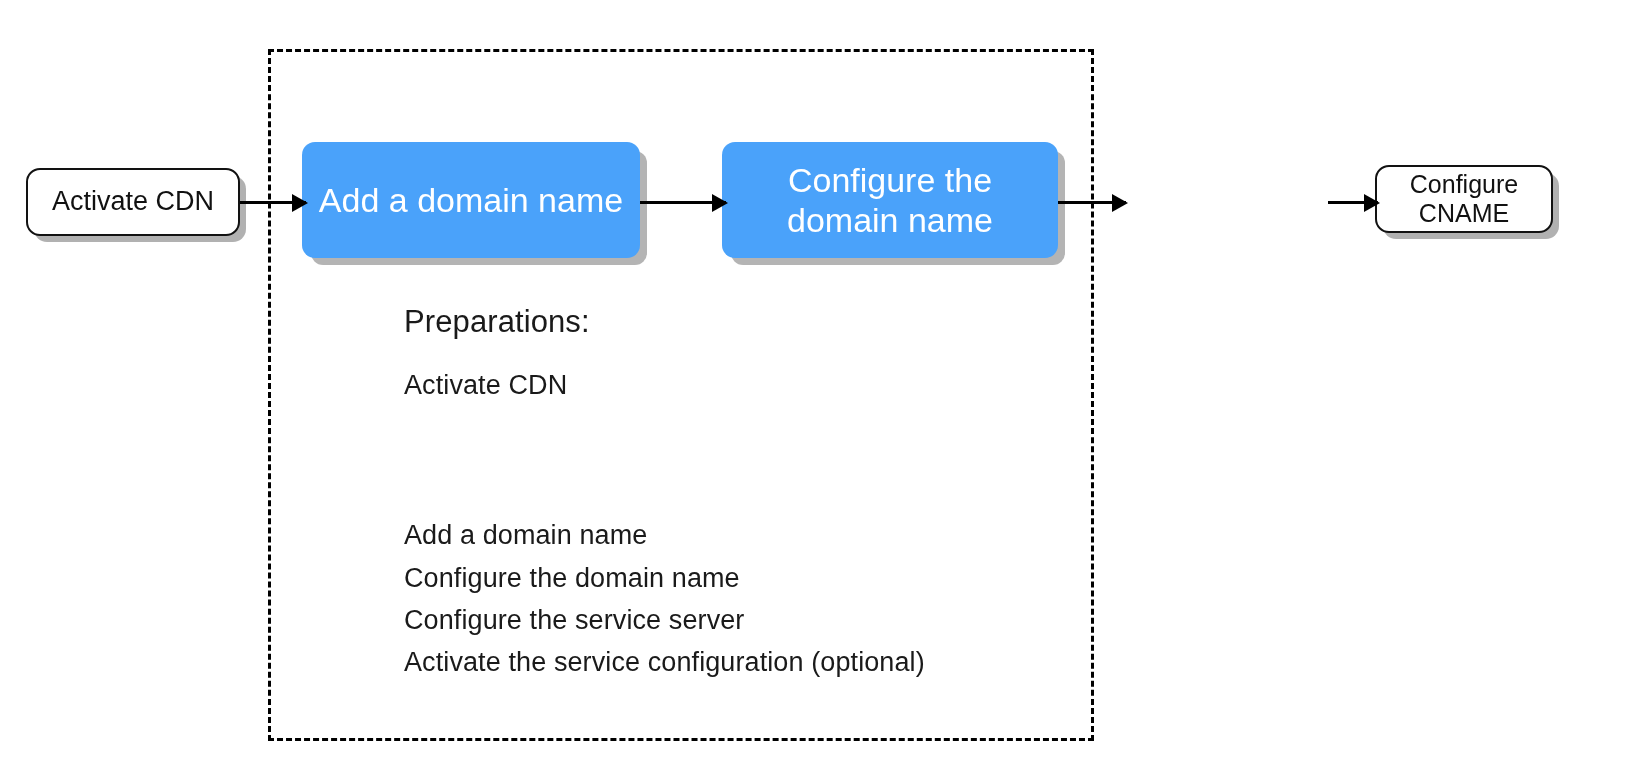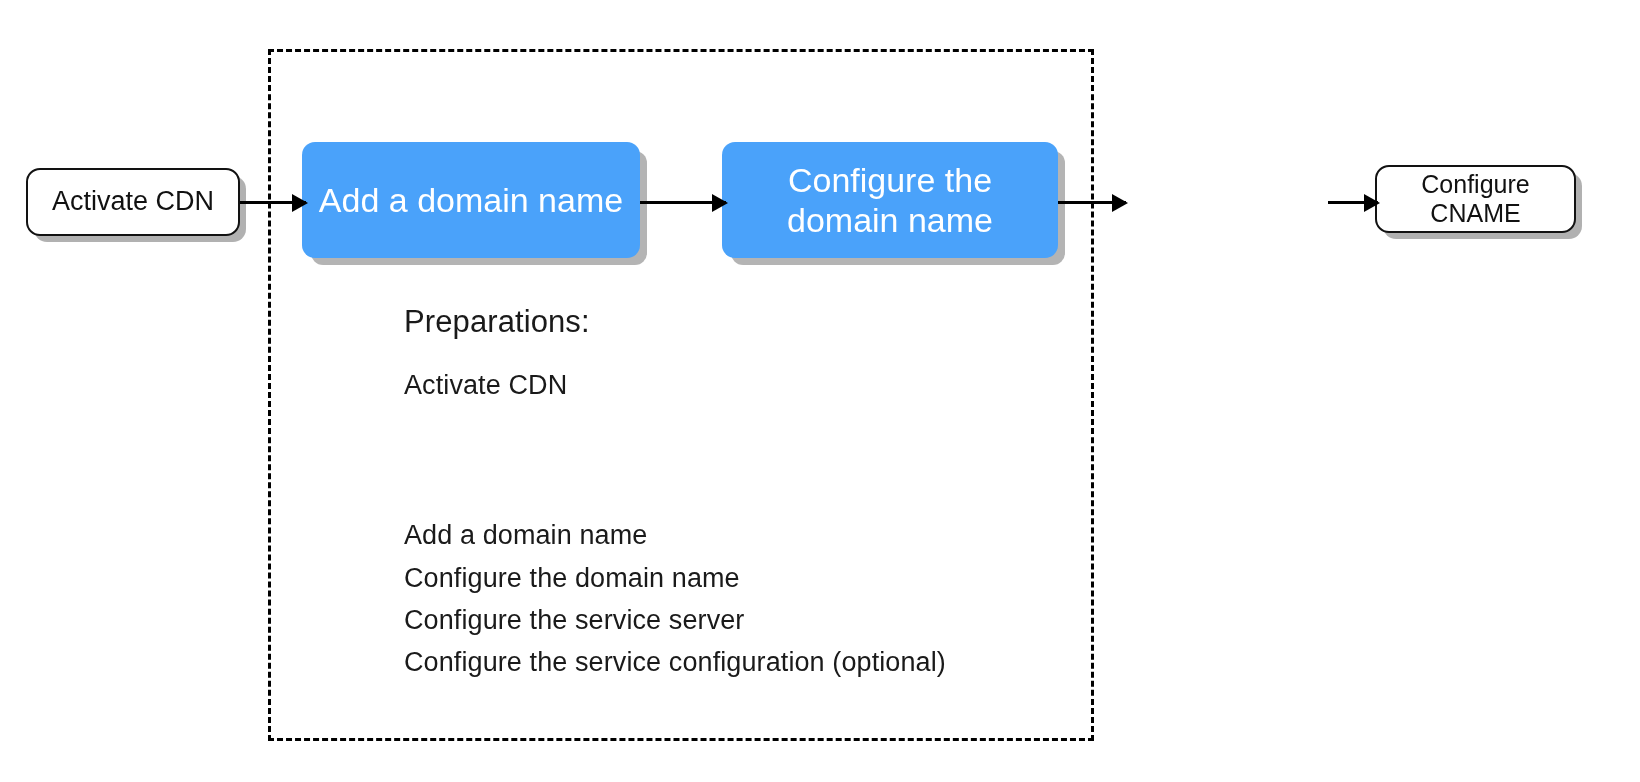--- a/index.html
+++ b/index.html
@@ -81,21 +81,21 @@
   }
   #node-configure-domain {
     left: 722px; top: 124px;  width: 336px; height: 116px;
     font-size: 34px;
   }
   #node-copy-cname {
     left: 1122px; top: 150px; width: 206px; height: 68px;
     font-size: 27px;
   }
   #node-configure-cname {
-    left: 1375px; top: 147px; width: 201px; height: 68px;
+    left: 1375px; top: 147px; width: 178px; height: 68px;
     font-size: 25px;
   }
 
   
   .arrow {
     position: absolute;
     height: 3px;
     background: #000000;
   }
   .arrow::after {
@@ -171,15 +171,15 @@
 
   <div class="text-block body-line" id="txt-preparations-item-0">Activate CDN</div>
 
 
   <div class="text-block body-line" id="txt-directions-item-0">Add a domain name</div>
 
   <div class="text-block body-line" id="txt-directions-item-1">Configure the domain name</div>
 
   <div class="text-block body-line" id="txt-directions-item-2">Configure the service server</div>
 
-  <div class="text-block body-line" id="txt-directions-item-3">Configure the service configuration (optional)</div>
+  <div class="text-block body-line" id="txt-directions-item-3">Activate the service configuration (optional)</div>
 
 </div>
 
 </body></html>

